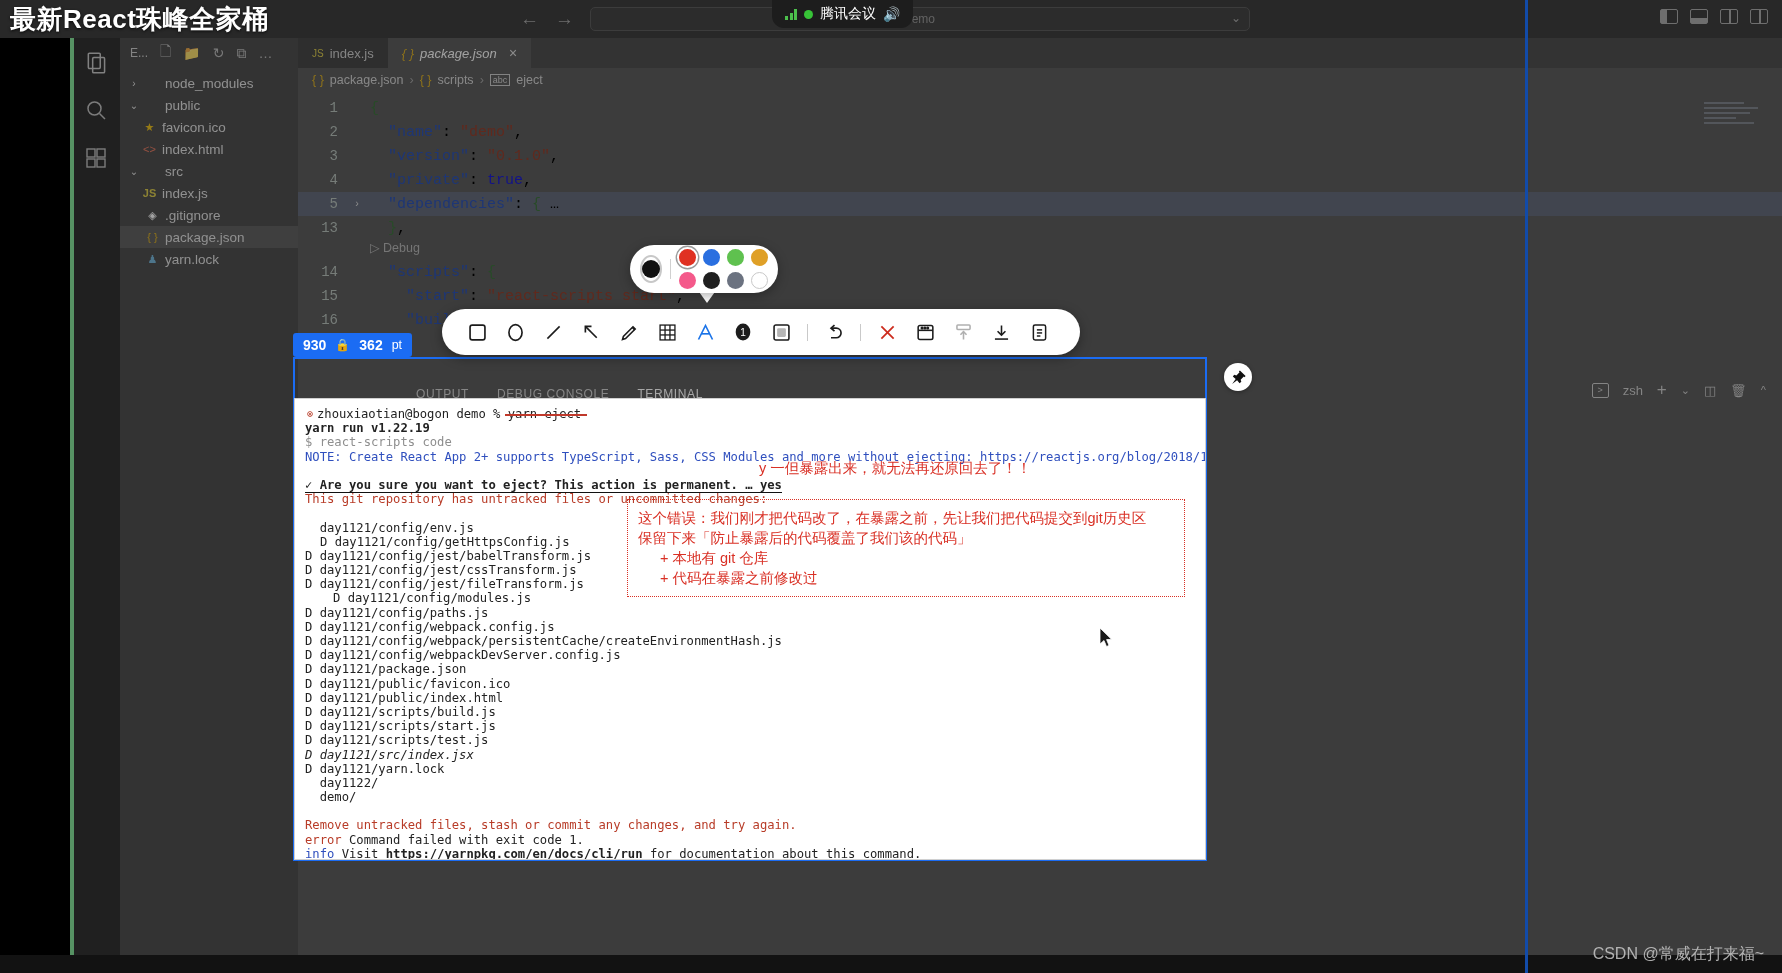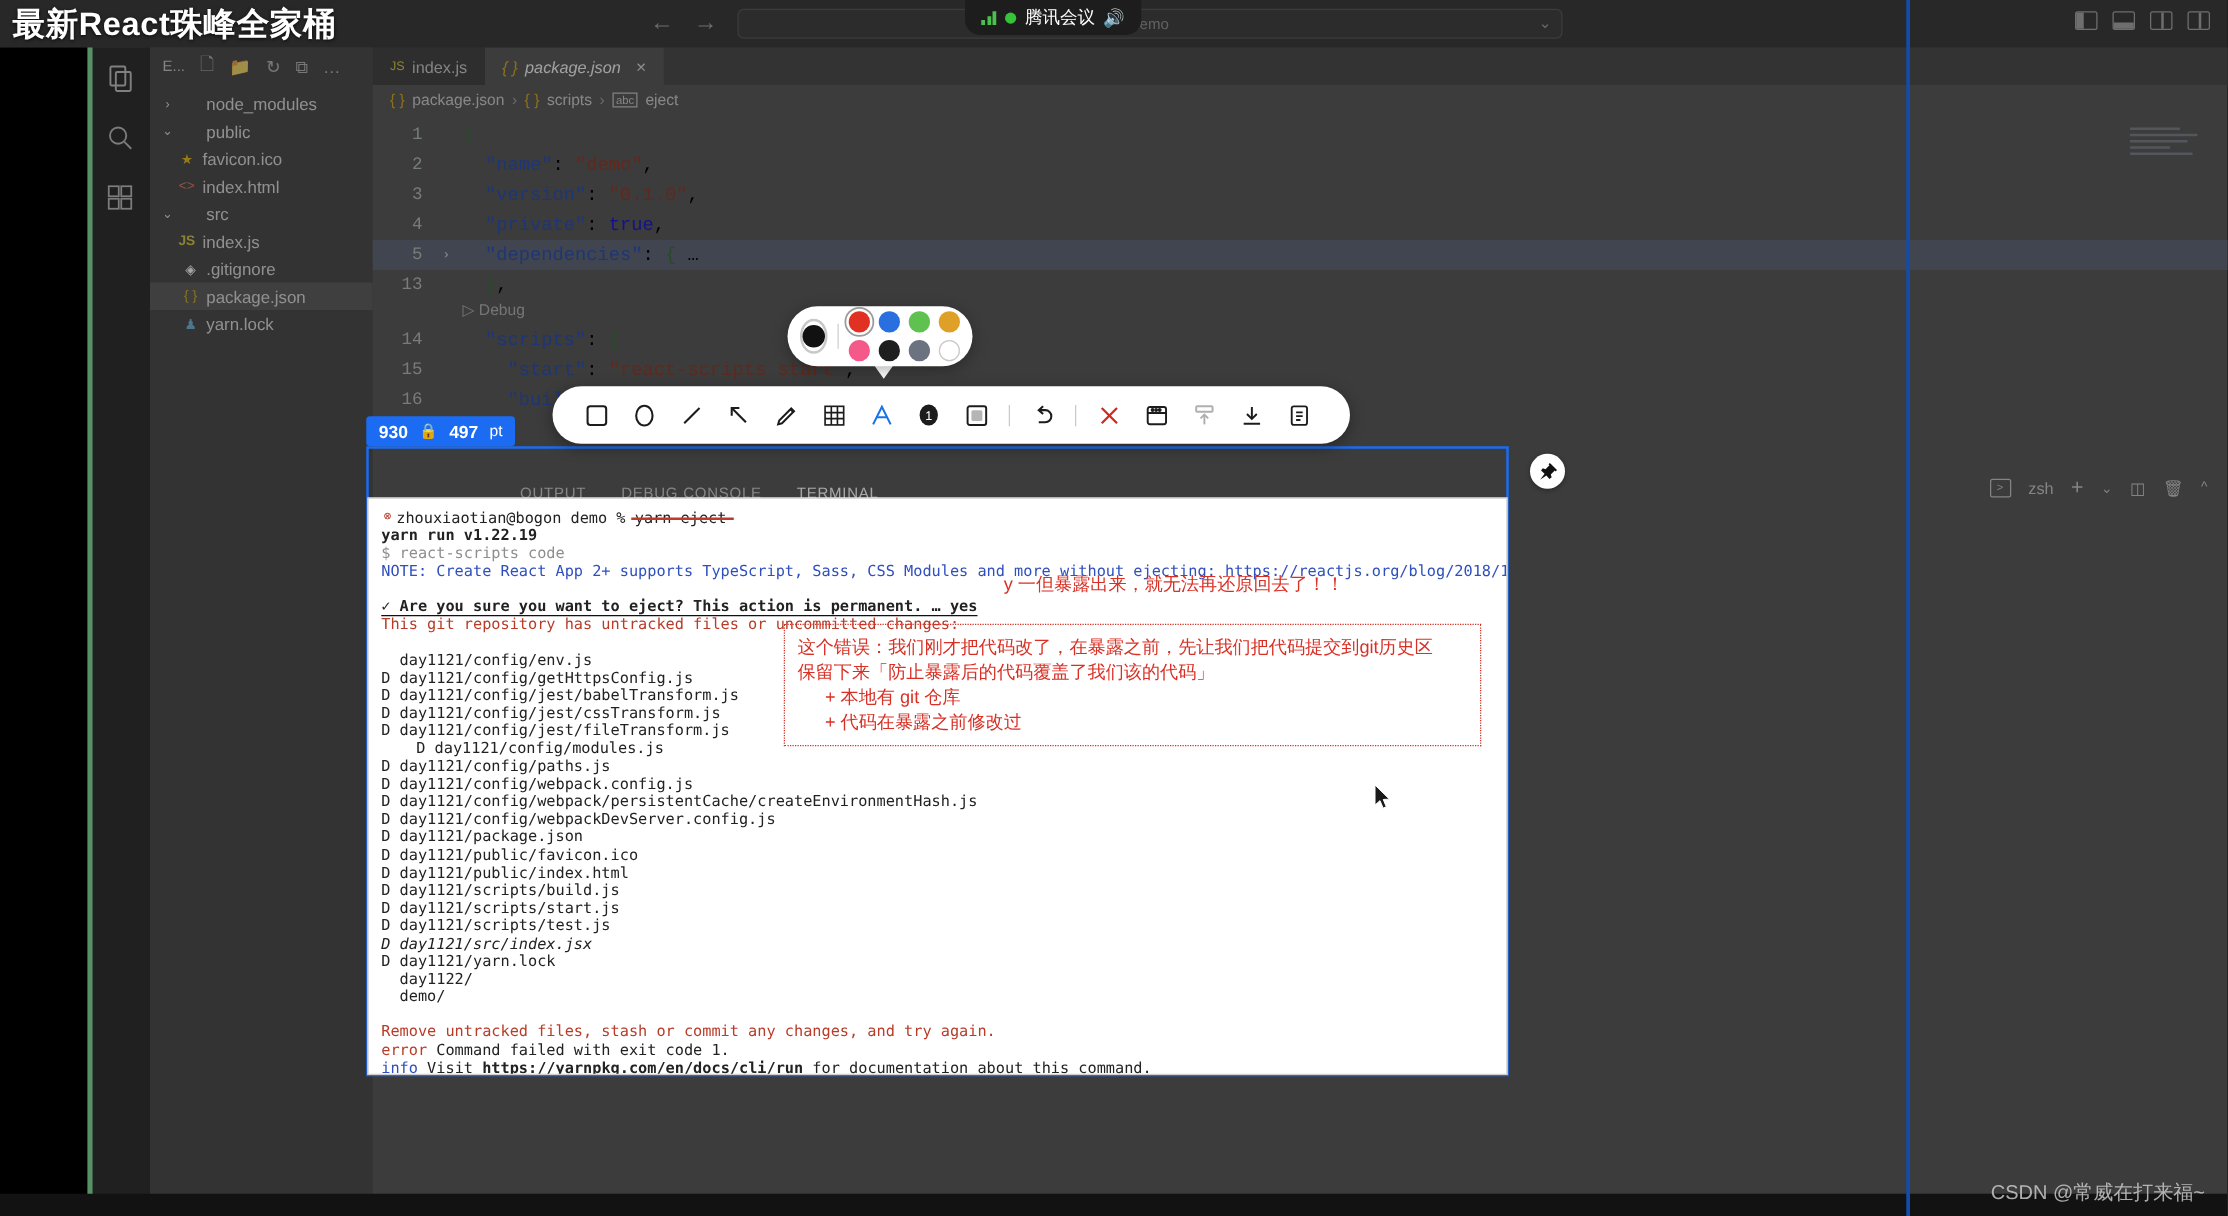--- a/index.html
+++ b/index.html
@@ -433,21 +433,21 @@
     <div id="termlines">
         <div class="tline" style="position: relative;"><span class="mark">⊗</span><span style="padding-left:12px;" class="">zhouxiaotian@bogon demo % yarn eject</span></div>
         <div class="tline" style="position: relative;"><span class="tl-bold">yarn run v1.22.19</span></div>
         <div class="tline" style="position: relative;"><span class="tl-gray">$ react-scripts code</span></div>
         <div class="tline" style="position: relative;"><span class="tl-blue">NOTE: Create React App 2+ supports TypeScript, Sass, CSS Modules and more without ejecting: https://reactjs.org/blog/2018/10/01/create-react-app-v2.html</span></div>
         <div class="tline" style="position: relative;"><span class=""></span></div>
         <div class="tline" style="position: relative;"><span class="tl-bold" style="border-bottom:1.4px solid #111;display:inline-block;">✓ Are you sure you want to eject? This action is permanent. … yes</span></div>
         <div class="tline" style="position: relative;"><span class="tl-red">This git repository has untracked files or uncommitted changes:</span></div>
         <div class="tline" style="position: relative;"><span class=""></span></div>
         <div class="tline" style="position: relative;"><span class="">  day1121/config/env.js</span></div>
-        <div class="tline" style="position: relative;"><span class="">D day1121/config/getHttpsConfig.js</span></div>
+        <div class="tline" style="position: relative; margin-left: 15px;"><span class="">D day1121/config/getHttpsConfig.js</span></div>
         <div class="tline" style="position: relative;"><span class="">D day1121/config/jest/babelTransform.js</span></div>
         <div class="tline" style="position: relative;"><span class="">D day1121/config/jest/cssTransform.js</span></div>
         <div class="tline" style="position: relative;"><span class="">D day1121/config/jest/fileTransform.js</span></div>
         <div class="tline" style="position: relative; padding-left: 28px;"><span class="">D day1121/config/modules.js</span></div>
         <div class="tline" style="position: relative;"><span class="">D day1121/config/paths.js</span></div>
         <div class="tline" style="position: relative;"><span class="">D day1121/config/webpack.config.js</span></div>
         <div class="tline" style="position: relative;"><span class="">D day1121/config/webpack/persistentCache/createEnvironmentHash.js</span></div>
         <div class="tline" style="position: relative;"><span class="">D day1121/config/webpackDevServer.config.js</span></div>
         <div class="tline" style="position: relative;"><span class="">D day1121/package.json</span></div>
         <div class="tline" style="position: relative;"><span class="">D day1121/public/favicon.ico</span></div>
@@ -458,21 +458,21 @@
         <div class="tline" style="position: relative; font-style: italic;"><span class="">D day1121/src/index.jsx</span></div>
         <div class="tline" style="position: relative;"><span class="">D day1121/yarn.lock</span></div>
         <div class="tline" style="position: relative;"><span class="">  day1122/</span></div>
         <div class="tline" style="position: relative;"><span class="">  demo/</span></div>
         <div class="tline" style="position: relative;"><span class=""></span></div>
         <div class="tline" style="position: relative;"><span class="tl-red">Remove untracked files, stash or commit any changes, and try again.</span></div>
         <div class="tline" style="position: relative;"><span><span class="tl-red">error</span> Command failed with exit code 1.</span></div>
         <div class="tline" style="position: relative;"><span><span class="tl-blue">info</span> Visit <b>https://yarnpkg.com/en/docs/cli/run</b> for documentation about this command.</span></div>
       </div>
 
-    <div class="ann-text-red" style="left:508px; top:62px;">y  一但暴露出来，就无法再还原回去了！！</div>
+    <div class="ann-text-red" style="left:464px; top:62px;">y  一但暴露出来，就无法再还原回去了！！</div>
 
     <div class="ann-box" style="left:332px; top:100px; width:558px;">
       <div>这个错误：我们刚才把代码改了，在暴露之前，先让我们把代码提交到git历史区</div>
       <div>保留下来「防止暴露后的代码覆盖了我们该的代码」</div>
       <div class="ind">+ 本地有 git 仓库</div>
       <div class="ind">+ 代码在暴露之前修改过</div>
     </div>
 
     <div class="ann-under" style="left:210px; top:15px; width:82px;"></div>
   </div>
@@ -605,21 +605,21 @@
           <line x1="9" y1="9" x2="15" y2="9"></line>
           <line x1="9" y1="12.5" x2="15" y2="12.5"></line>
           <line x1="9" y1="16" x2="13" y2="16"></line>
         </svg>
     </div>
   </div>
 
   <div class="dim-badge">
     <span>930</span>
     <span class="lk">🔒</span>
-    <span>497</span>
+    <span>362</span>
     <span class="unit">pt</span>
   </div>
 
   <div class="slide-title">最新React珠峰全家桶</div>
 
   <div class="bottom-strip"></div>
   <div class="right-blue"></div>
   <div class="watermark">CSDN @常威在打来福~</div>
 
 </div>

